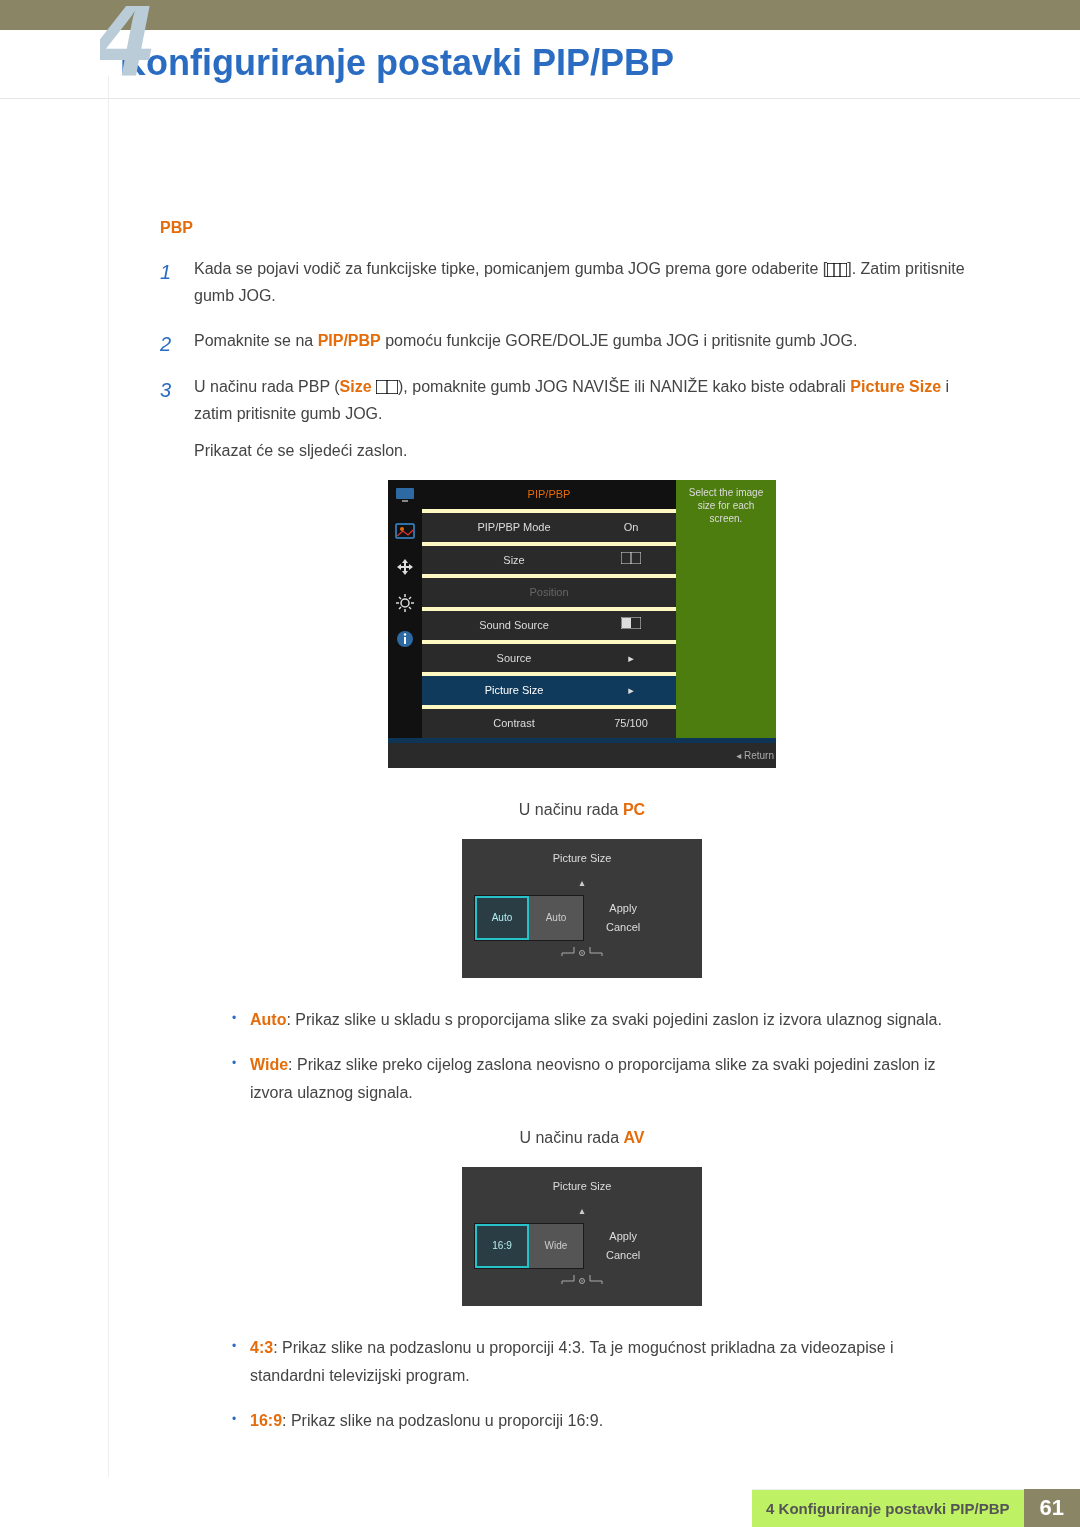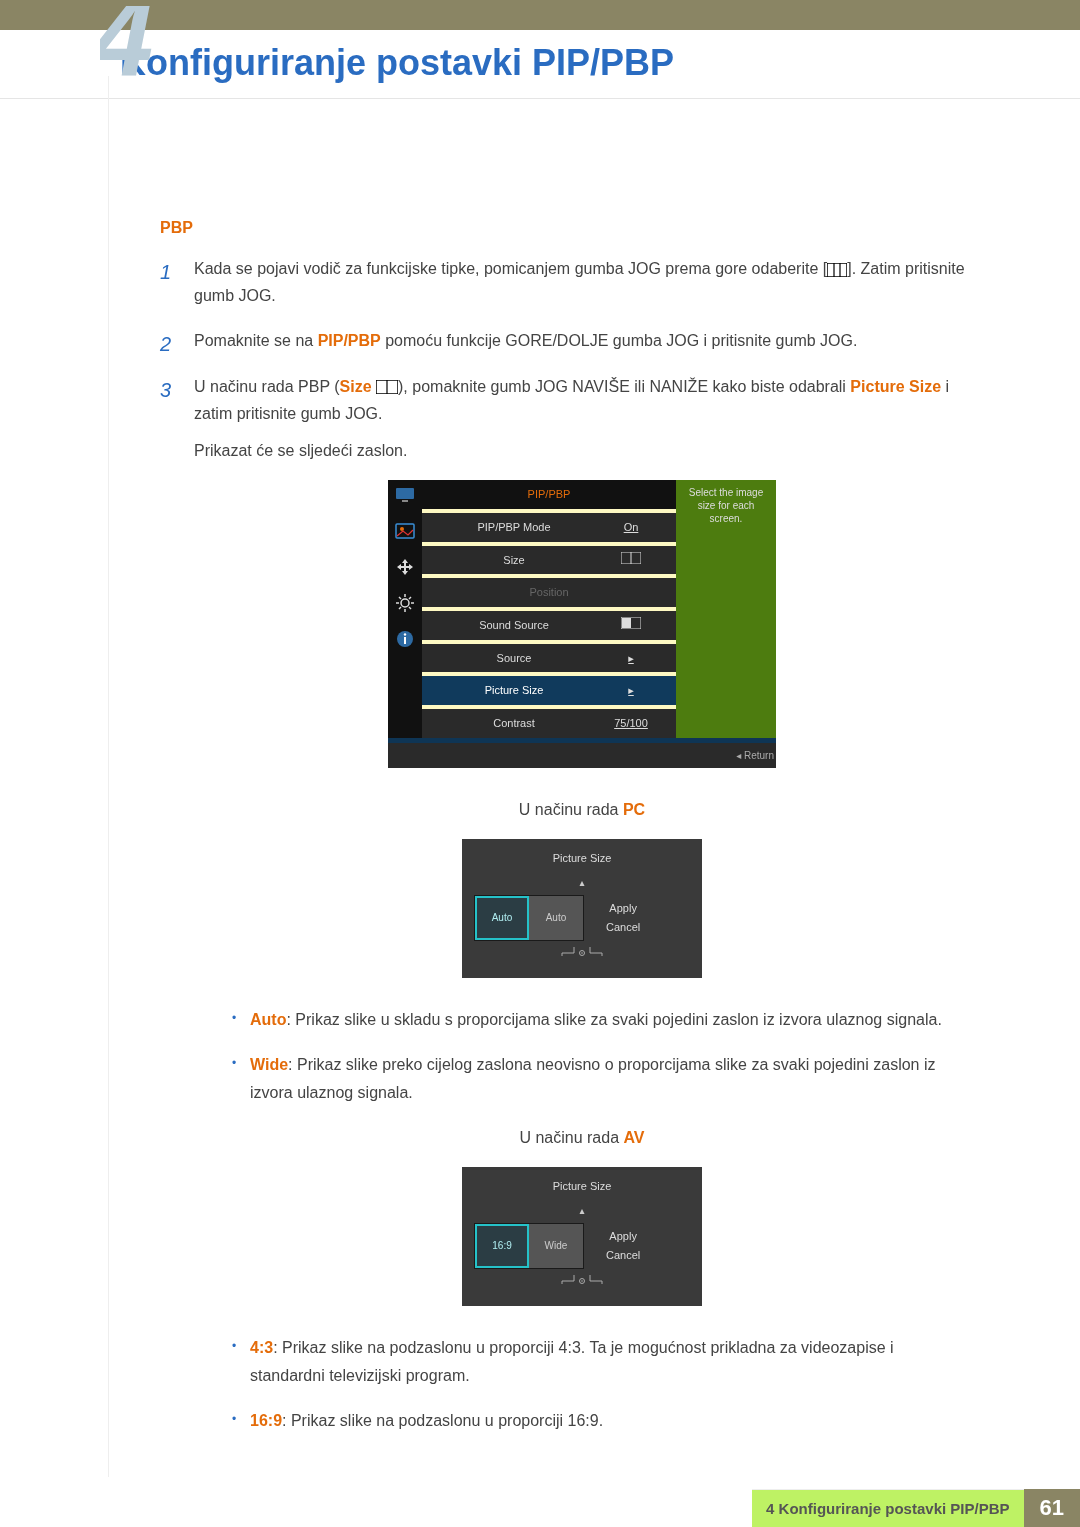--- a/index.html
+++ b/index.html
@@ -28,21 +28,21 @@
 .osd { width: 388px; margin: 0 auto; font-size: 11px; color: #ccc; }
 .osd-body { display: flex; background: #1a1a1a; }
 .osd-sidebar { width: 34px; background: #111; display: flex; flex-direction: column; align-items: center; padding: 4px 0; gap: 14px; }
 .osd-sidebar .sb-ic { width: 22px; height: 22px; display: flex; align-items: center; justify-content: center; }
 .osd-main { flex: 1; background: #2a2a2a; }
 .osd-main .hdr { background: #111; color: #e46c0a; font-size: 11px; padding: 5px 10px; }
 .osd-row { display: flex; align-items: center; padding: 5px 10px; border-top: 4px solid #fef9c3; font-size: 11px; color: #ddd; }
 .osd-row.dim { color: #666; }
 .osd-row.sel { background: #103a5c; color: #fff; }
 .osd-row .lbl { flex: 1; }
-.osd-row .val { width: 70px; text-align: center; color: #ddd; font-size: 11px; text-decoration: underline; }
+.osd-row .val { width: 70px; text-align: center; color: #ddd; font-size: 11px; }
 .osd-help { width: 100px; background: #4d7c0f; color: #ddd; font-size: 10px; padding: 6px 8px; line-height: 1.3; }
 .osd-bar { height: 5px; background: #0e3555; }
 .osd-foot { background: #2a2a2a; color: #aaa; font-size: 10px; text-align: right; padding: 4px 2px; }
 
 
 .ps-fig { width: 240px; margin: 0 auto; background: #3a3a3a; padding: 10px 12px 14px; font-size: 11px; color: #ddd; }
 .ps-fig .title { text-align: center; font-size: 11px; margin-bottom: 6px; }
 .ps-fig .row { display: flex; align-items: center; }
 .ps-fig .screens { display: flex; gap: 0; border: 1px solid #1a1a1a; }
 .ps-fig .scr { width: 54px; height: 44px; background: #555; display: flex; align-items: center; justify-content: center; font-size: 10px; color: #ccc; }

